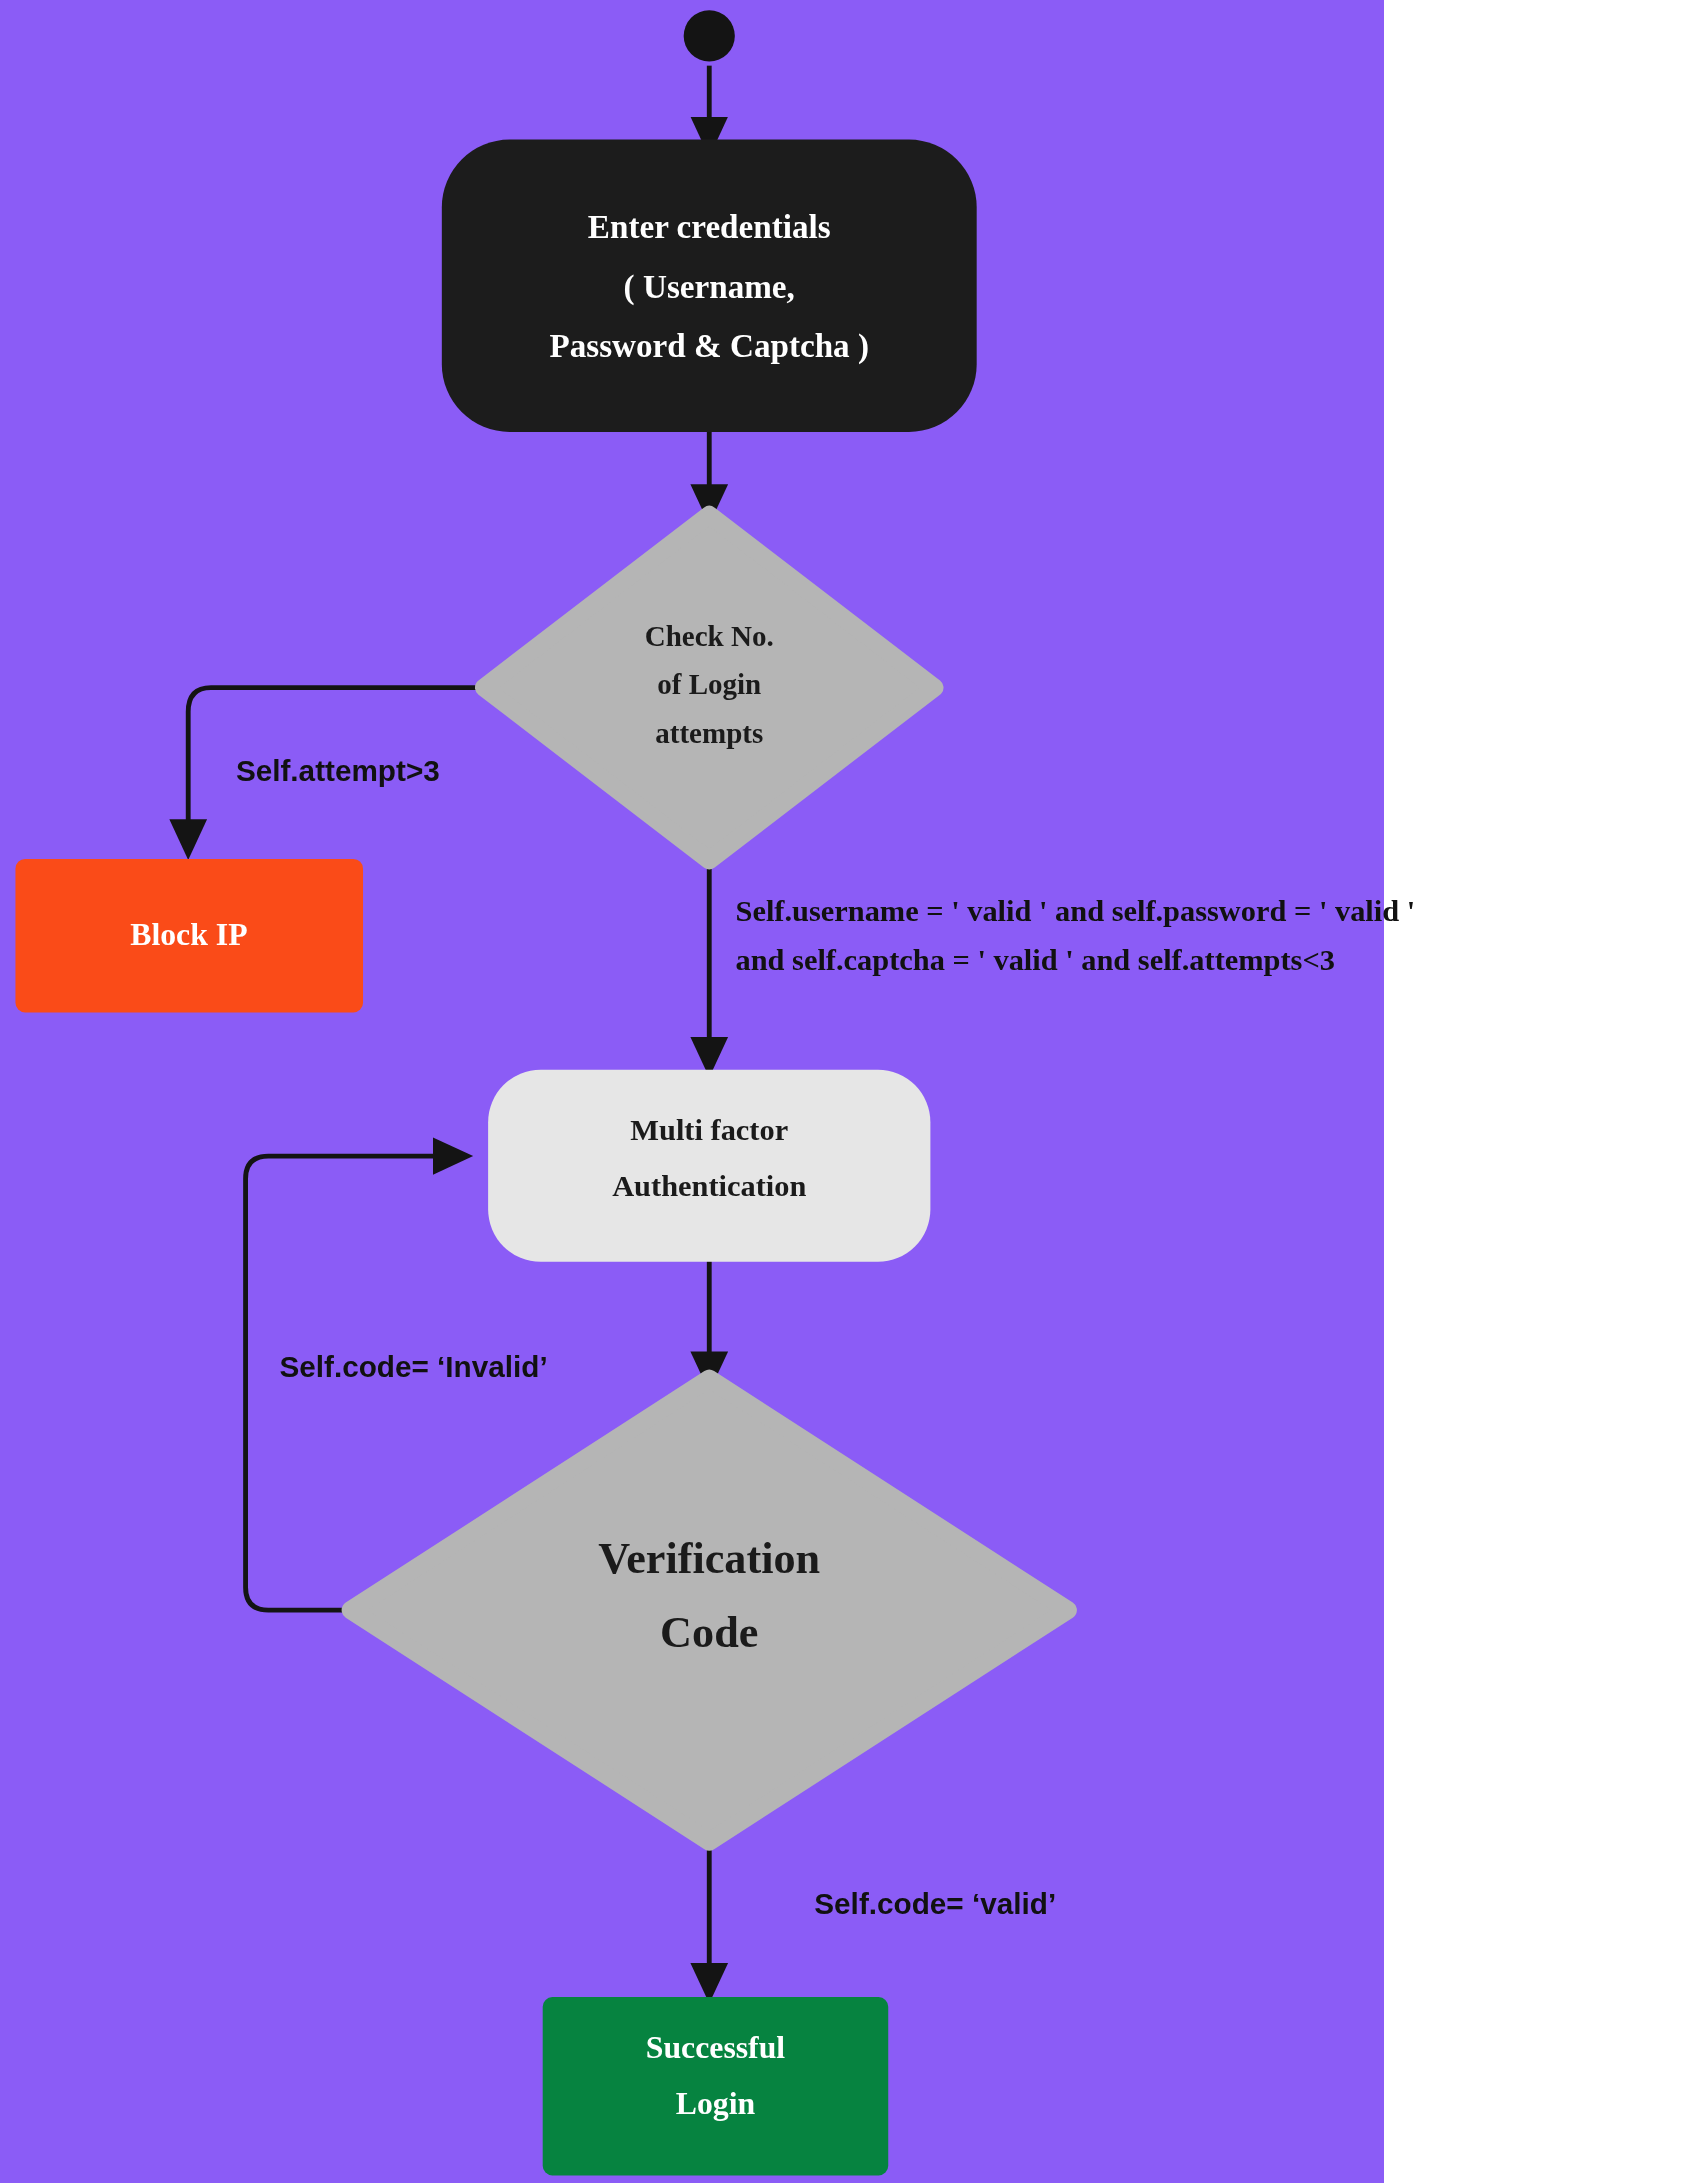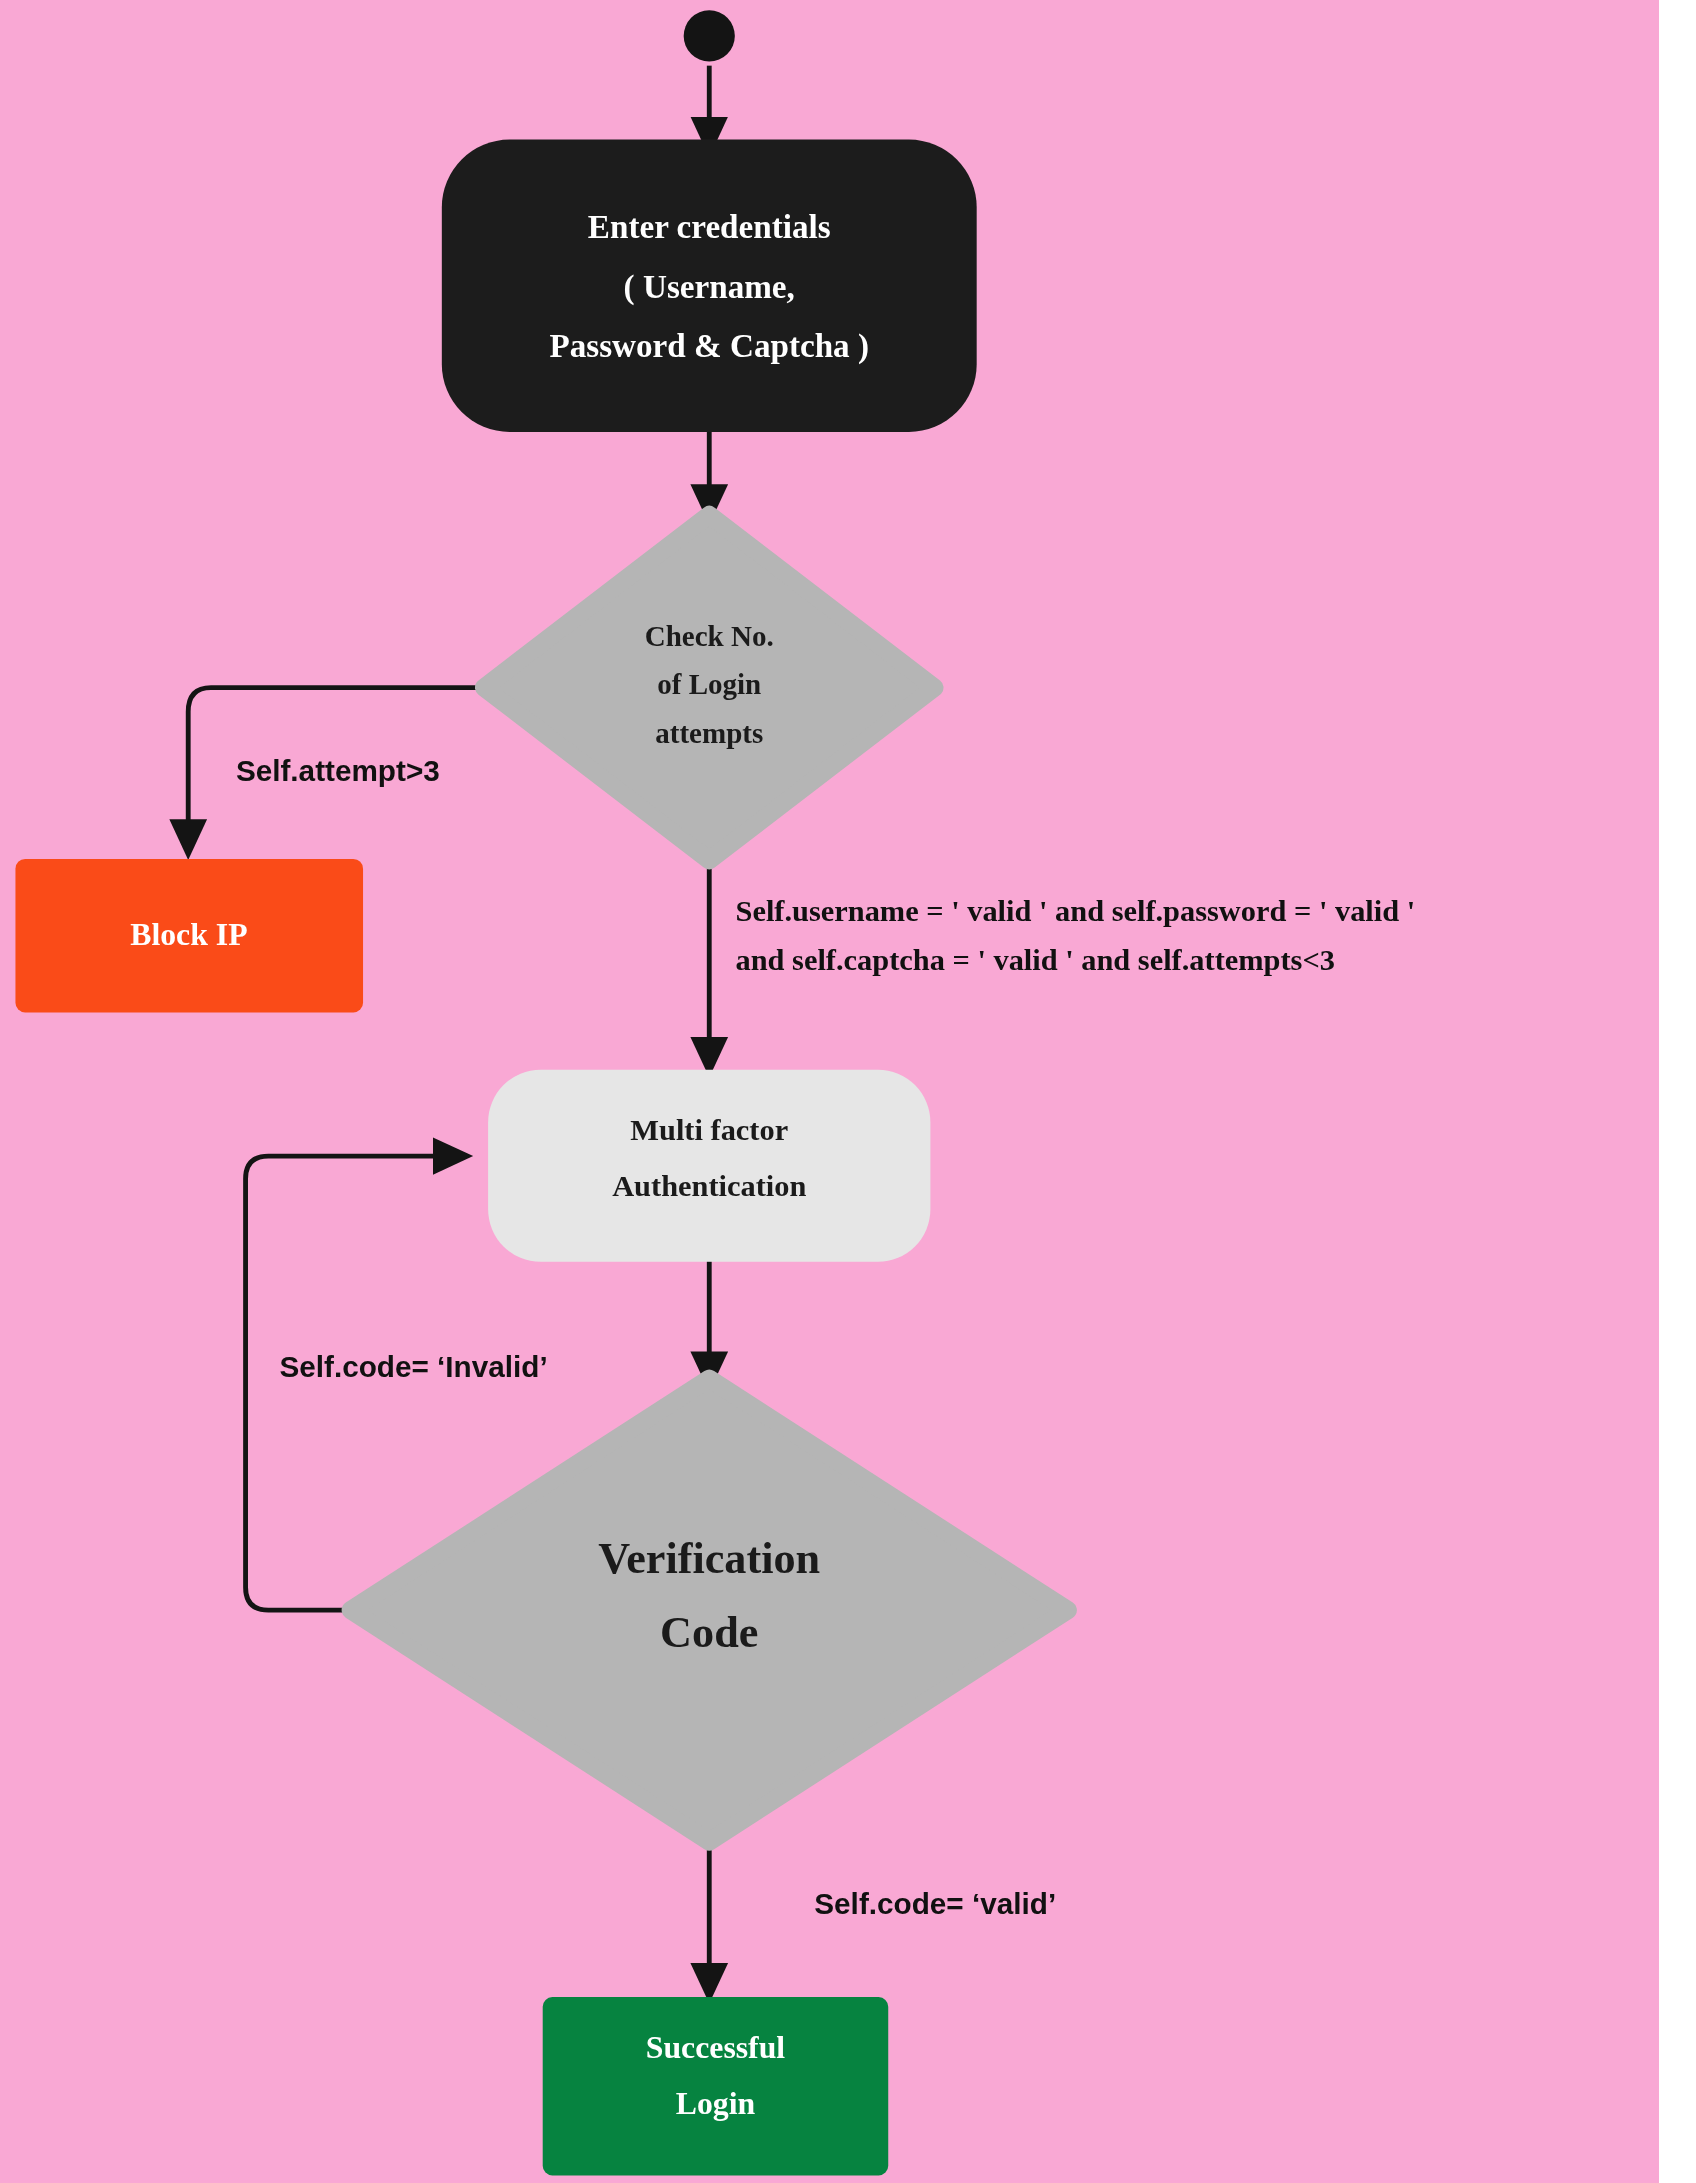--- a/index.html
+++ b/index.html
@@ -8,23 +8,23 @@
     background: #ffffff;
   }
   body {
     width: 1697px;
     height: 2183px;
     font-family: "Liberation Serif", serif;
     overflow: hidden;
   }
   #flow-root {
     position: relative;
-    width: 1659px;
+    width: 1384px;
     height: 2183px;
-    background: #f9a8d4;
+    background: #8b5cf6;
   }
   svg#flow-svg {
     position: absolute;
     top: 0;
     left: 0;
     width: 1697px;
     height: 2183px;
     display: block;
   }
   .node-label {

